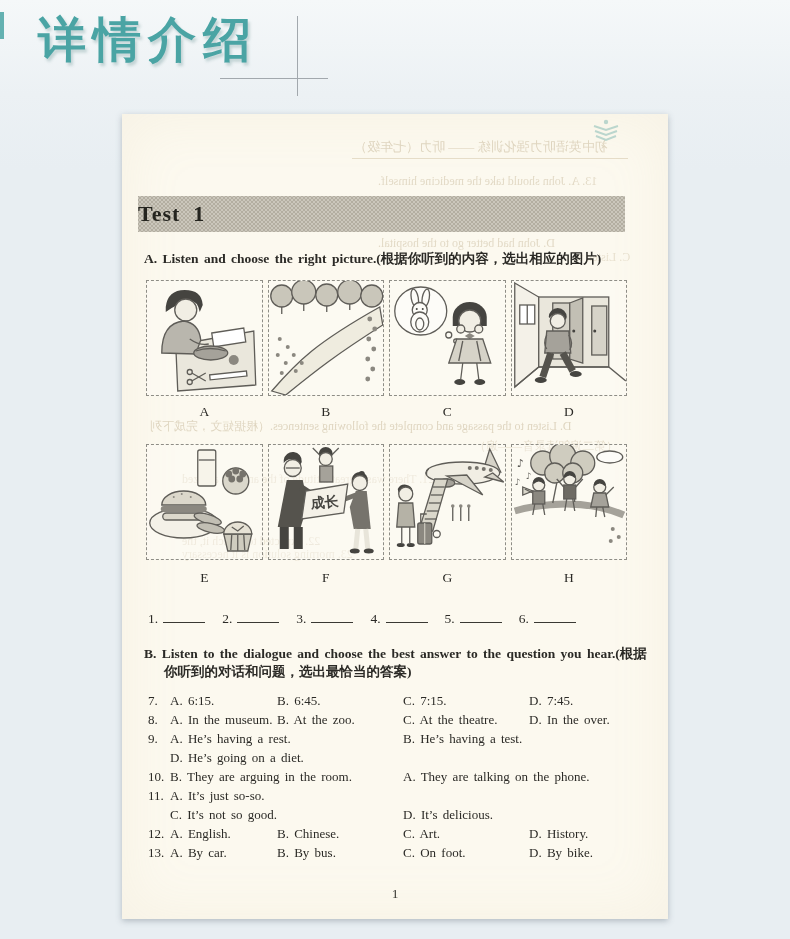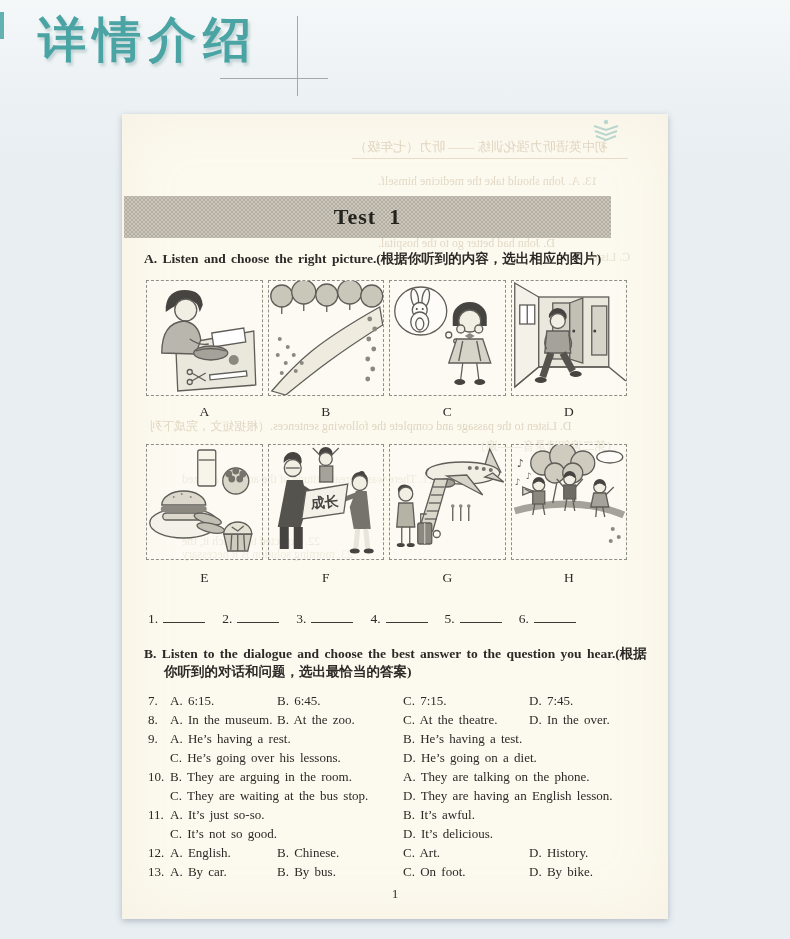--- a/index.html
+++ b/index.html
@@ -32,25 +32,25 @@
   }
   .bleed{
     position:absolute;display:inline-block;transform:scaleX(-1);
     color:#c3b393;white-space:nowrap;pointer-events:none;
     font-family:"Liberation Serif","DejaVu Serif",serif;
   }
   .bleed-rule{position:absolute;left:230px;top:44px;width:276px;height:1px;background:rgba(190,170,130,.35);}
   .corner-logo{position:absolute;left:468px;top:2px;width:32px;height:28px;opacity:.45;}
   
   .test-bar{
-    position:absolute;left:2px;top:82px;width:487px;height:42px;
+    position:absolute;left:16px;top:82px;width:487px;height:36px;
     background-color:#cbc7bc;
     background-image:radial-gradient(#b3aea1 1px,transparent 1.3px),radial-gradient(#b3aea1 1px,transparent 1.3px);
     background-size:4px 4px;background-position:0 0,2px 2px;
-    display:flex;align-items:center;justify-content:center;
+    display:flex;align-items:center;
   }
   .test-title{font-weight:bold;font-size:22px;color:#24241f;letter-spacing:1px;white-space:pre;}
   .sec-head{
     position:absolute;left:22px;width:505px;
     font-weight:bold;font-size:13.5px;color:#2b2a26;word-spacing:2px;white-space:nowrap;
   }
   .sec-head .indent{display:block;padding-left:20px;}
   
   .pic-row{position:absolute;left:24px;width:481px;display:flex;gap:5px;}
   .pic-box{
@@ -414,37 +414,30 @@
           <span>C. At the theatre.</span>
           <span>D. In the over.</span>
         </div>
         <div class="qline two">
           <span>9.</span>
           <span>A. He’s having a rest.</span>
           <span>B. He’s having a test.</span>
         </div>
         <div class="qline two">
           <span></span>
-          <span>C. He’s going over his lessons.</span>
           <span>D. He’s going on a diet.</span>
         </div>
         <div class="qline two">
           <span>10.</span>
           <span>B. They are arguing in the room.</span>
           <span>A. They are talking on the phone.</span>
         </div>
         <div class="qline two">
-          <span></span>
-          <span>C. They are waiting at the bus stop.</span>
-          <span>D. They are having an English lesson.</span>
-        </div>
-        <div class="qline two">
           <span>11.</span>
           <span>A. It’s just so-so.</span>
-          <span>B. It’s awful.</span>
         </div>
         <div class="qline two">
           <span></span>
           <span>C. It’s not so good.</span>
           <span>D. It’s delicious.</span>
         </div>
         <div class="qline four">
           <span>12.</span>
           <span>A. English.</span>
           <span>B. Chinese.</span>

